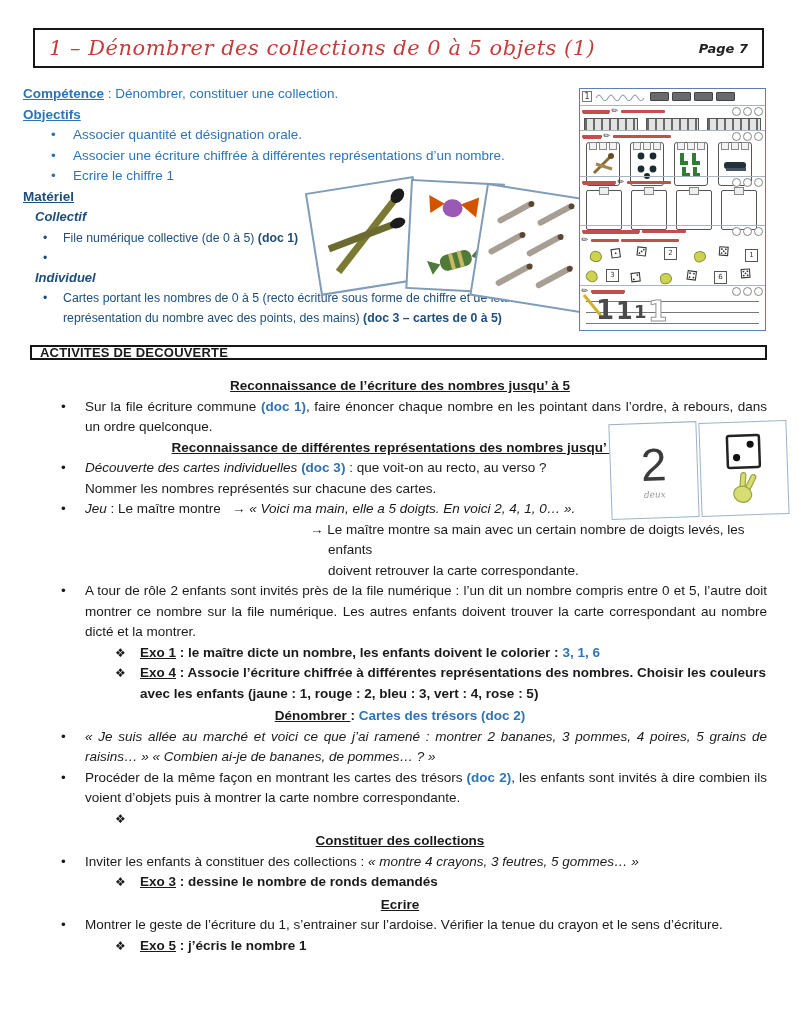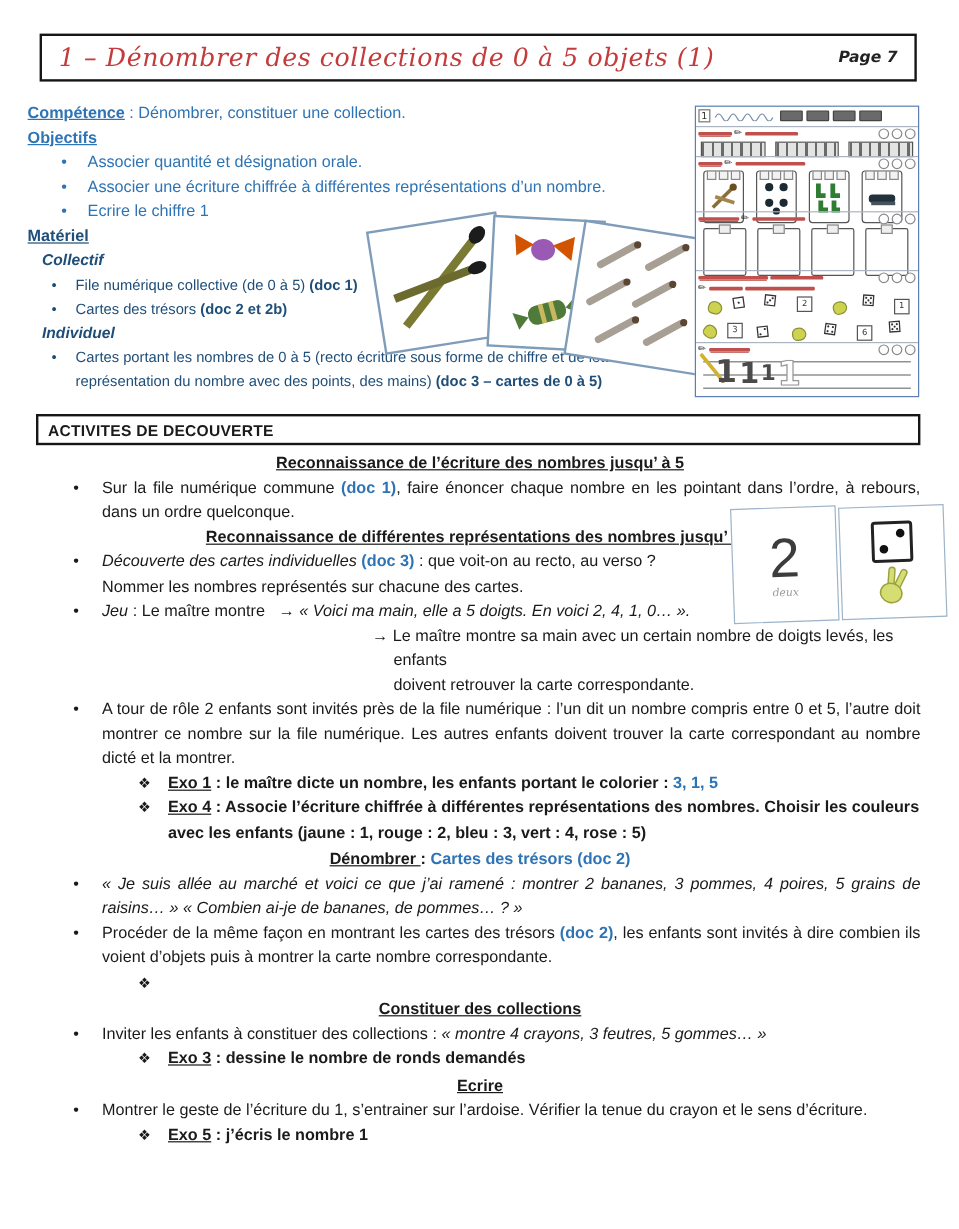--- a/index.html
+++ b/index.html
@@ -25,21 +25,21 @@
   .li{display:flex;margin:0;}
   .dot{width:24px;flex:0 0 24px;text-align:left;}
   .blue-li{color:var(--c-blue);padding-left:28px;}
   .blue-li .dot{width:22px;flex-basis:22px;}
   .mat-head{margin:0;color:var(--c-navy);}
   .mat-sub{margin:0 0 0 12px;color:var(--c-navy);font-weight:700;font-style:italic;font-size:13px;}
   .mat-li{color:var(--c-navy);padding-left:20px;font-size:12.3px;line-height:20px;}
   .mat-li .dot{width:20px;flex-basis:20px;}
 
   
-  .activities-box{position:absolute;left:30px;top:345px;width:737px;height:26px;border:2px solid #161616;
+  .activities-box{position:absolute;left:30px;top:345px;width:737px;height:15px;border:2px solid #161616;
                   box-sizing:border-box;display:flex;align-items:center;padding-left:8px;
                   font-size:13px;font-weight:700;letter-spacing:.2px;}
 
   
   .content{position:absolute;left:33px;top:376px;width:734px;font-size:13.5px;line-height:20.5px;}
   .sec-h{margin:0;font-size:13.5px;font-weight:700;text-align:center;}
   .content .li{padding-left:28px;}
   .exo{padding-left:82px !important;font-weight:700;}
   .dia{width:25px;flex:0 0 25px;font-family:"DejaVu Sans",sans-serif;font-size:12px;}
   .arrow-line{margin:0 0 0 277px;padding-left:18px;text-indent:-18px;max-width:482px;}
@@ -119,21 +119,20 @@
         <span>Ecrire le chiffre 1</span>
       </div>
     <p class="mat-head"><span class="s-b s-u">Matériel</span></p>
     <p class="mat-sub">Collectif</p>
     <div class="li mat-li">
         <span class="dot">•</span>
         <span><span>File numérique collective (de 0 à 5) </span><span class="s-b">(doc 1)</span></span>
       </div>
     <div class="li mat-li">
         <span class="dot">•</span>
-        <span><span>Cartes des trésors </span><span class="s-b">(doc 2 et 2b)</span></span>
       </div>
     <p class="mat-sub">Individuel</p>
     <div class="li mat-li">
         <span class="dot">•</span>
         <span><span>Cartes portant les nombres de 0 à 5 (recto écriture sous forme de chiffre et de lettres, verso représentation du nombre avec des points, des mains) </span><span class="s-b">(doc 3 – cartes de 0 à 5)</span></span>
       </div>
   </section>
 
   <svg class="tresors" viewBox="0 0 288 156" width="288" height="156">
     <g transform="translate(14,26) rotate(-9)">
@@ -356,36 +355,36 @@
   </div>
 
   <div class="activities-box">
     <span>ACTIVITES DE DECOUVERTE</span>
   </div>
 
   <main class="content">
     <h3 class="sec-h"><span class="s-b s-u">Reconnaissance de l’écriture des nombres jusqu’ à 5</span></h3>
     <div class="li just">
         <span class="dot">•</span>
-        <span class="block"><span>Sur la file numérique commune </span><span class="s-b s-blue">(doc 1)</span><span>, faire énoncer chaque nombre en les pointant dans l’ordre, à rebours, dans un ordre quelconque.</span></span>
+        <span class="block"><span>Sur la file écriture commune </span><span class="s-b s-blue">(doc 1)</span><span>, faire énoncer chaque nombre en les pointant dans l’ordre, à rebours, dans un ordre quelconque.</span></span>
       </div>
 
     <h3 class="sec-h"><span class="s-b s-u">Reconnaissance de différentes représentations des nombres jusqu’ à 5</span></h3>
     <div class="li narrow pre"><span class="dot">•</span><span class="block"><span class="s-i">Découverte des cartes individuelles </span><span class="s-b s-blue">(doc 3)</span><span> : que voit-on au recto, au verso ?
 Nommer les nombres représentés sur chacune des cartes.</span></span></div>
     <div class="li narrow pre"><span class="dot">•</span><span class="block"><span class="s-i">Jeu</span><span> : Le maître montre   → </span><span class="s-i">« Voici ma main, elle a 5 doigts. En voici 2, 4, 1, 0… ».</span></span></div>
     <p class="arrow-line pre"><span>→ Le maître montre sa main avec un certain nombre de doigts levés, les enfants
 doivent retrouver la carte correspondante.</span></p>
     <div class="li just">
         <span class="dot">•</span>
         <span class="block"><span>A tour de rôle 2 enfants sont invités près de la file numérique : l’un dit un nombre compris entre 0 et 5, l’autre doit montrer ce nombre sur la file numérique. Les autres enfants doivent trouver la carte correspondant au nombre dicté et la montrer.</span></span>
       </div>
     <div class="li exo">
         <span class="dia">❖</span>
-        <span class="block"><span class="s-b s-u">Exo 1</span><span class="s-b"> : le maître dicte un nombre, les enfants portant le colorier : </span><span class="s-b s-blue">3, 1, 5</span></span>
+        <span class="block"><span class="s-b s-u">Exo 1</span><span class="s-b"> : le maître dicte un nombre, les enfants doivent le colorier : </span><span class="s-b s-blue">3, 1, 6</span></span>
       </div>
     <div class="li exo">
         <span class="dia">❖</span>
         <span class="block"><span class="s-b s-u">Exo 4</span><span class="s-b"> : Associe l’écriture chiffrée à différentes représentations des nombres.</span><span class=""> Choisir les couleurs avec les enfants (jaune : 1, rouge : 2, bleu : 3, vert : 4, rose : 5)</span></span>
       </div>
 
     <h3 class="sec-h mt"><span class="s-b s-u">Dénombrer </span><span class="s-b">: </span><span class="s-b s-blue">Cartes des trésors (doc 2)</span></h3>
     <div class="li just">
         <span class="dot">•</span>
         <span class="block"><span class="s-i">« Je suis allée au marché et voici ce que j’ai ramené : montrer 2 bananes, 3 pommes, 4 poires, 5 grains de raisins… » « Combien ai-je de bananes, de pommes… ? »</span></span>

